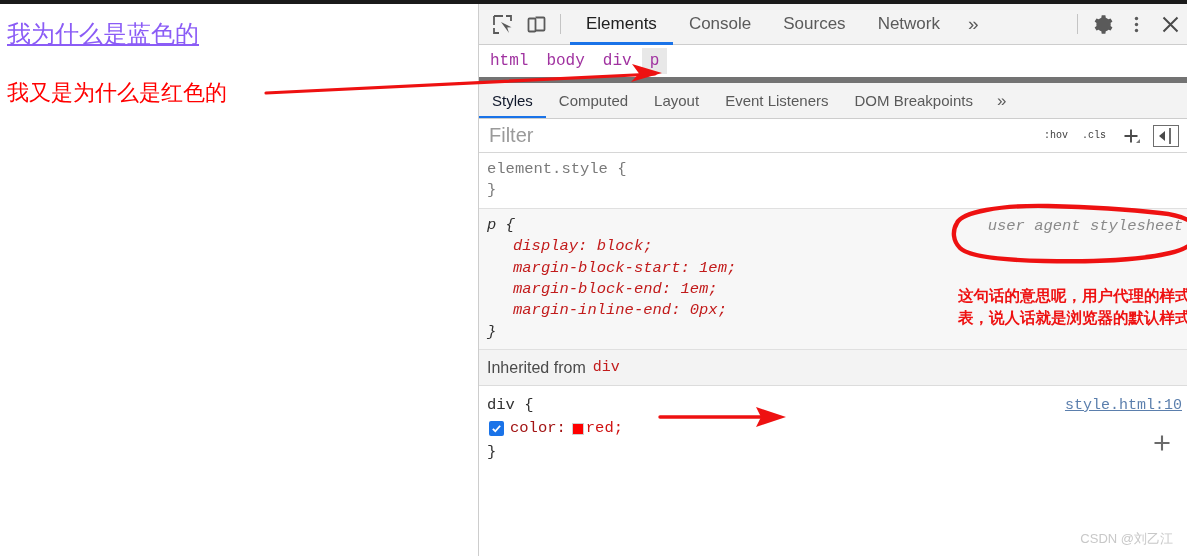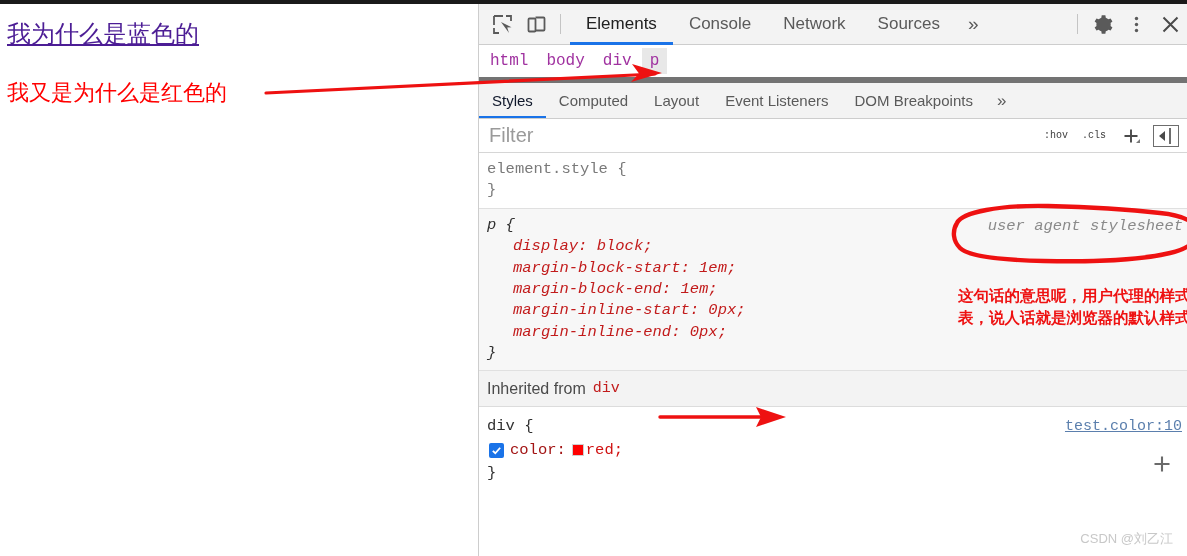--- a/index.html
+++ b/index.html
@@ -26,21 +26,21 @@
     position: absolute;
     left: 0; top: 4px;
     width: 478px; height: 552px;
     background: #ffffff;
     overflow: hidden;
   }
   .page-link {
     position: absolute;
     left: 7px; top: 14px;
     font-size: 24px;
-    color: #4c1d95;
+    color: #8b5cf6;
     text-decoration: underline;
     text-underline-offset: 2px;
     white-space: nowrap;
     letter-spacing: 0px;
   }
   .page-paragraph {
     position: absolute;
     left: 7px; top: 74px;
     font-size: 22px;
     color: #ff0000;
@@ -372,22 +372,22 @@
     <div class="tb-icon">
       <svg width="21" height="21" viewBox="0 0 21 21">
         <rect x="2.5" y="4.5" width="7" height="13" rx="1" fill="none" stroke="#5a5a5a" stroke-width="1.8"></rect>
         <path d="M9.5 3.5 H17.5 a1 1 0 0 1 1 1 V15.5 a1 1 0 0 1 -1 1 H9.5" fill="none" stroke="#5a5a5a" stroke-width="1.8"></path>
       </svg>
     </div>
     <div class="tb-sep"></div>
     <div class="dt-tabs">
       <div class="dt-tab active">Elements</div>
       <div class="dt-tab">Console</div>
+      <div class="dt-tab">Sources</div>
       <div class="dt-tab">Network</div>
-      <div class="dt-tab">Sources</div>
       <div class="dt-more">»</div>
     </div>
     <div class="tb-right">
       <div class="tb-sep"></div>
       <div class="tb-icon">
         <svg width="21" height="21" viewBox="0 0 24 24">
           <path fill="#5a5a5a" d="M12 8a4 4 0 1 0 0 8 4 4 0 0 0 0-8zm9.4 4c0-.6-.05-1.2-.15-1.75l2.1-1.6-2.1-3.6-2.5 1a8.9 8.9 0 0 0-3-1.75L15.3 1.4h-4.2l-.45 2.9a8.9 8.9 0 0 0-3 1.75l-2.5-1-2.1 3.6 2.1 1.6c-.1.55-.15 1.15-.15 1.75s.05 1.2.15 1.75l-2.1 1.6 2.1 3.6 2.5-1a8.9 8.9 0 0 0 3 1.75l.45 2.9h4.2l.45-2.9a8.9 8.9 0 0 0 3-1.75l2.5 1 2.1-3.6-2.1-1.6c.1-.55.15-1.15.15-1.75z"></path>
         </svg>
       </div>
       <div class="tb-icon">
@@ -445,33 +445,32 @@
       <span class="sel-gray">element.style {</span>
       <div class="sel-gray">}</div>
     </div>
 
     <div class="rule-block rule-ua">
       <span class="sel-dark">p {</span>
       <span class="ua-origin">user agent stylesheet</span>
       <span class="prop-ua">display: block;</span>
       <span class="prop-ua">margin-block-start: 1em;</span>
       <span class="prop-ua">margin-block-end: 1em;</span>
-      <span class="prop-ua">margin-inline-start: 0px;</span>
       <span class="prop-ua">margin-inline-end: 0px;</span>
       <div class="sel-dark">}</div>
     </div>
 
     <div class="inherited-head">
       <span class="inh-label">Inherited from</span>
       <span class="inh-tag">div</span>
     </div>
 
     <div class="rule-div">
       <span class="sel-dark">div {</span>
-      <span class="src-link">test.color:10</span>
+      <span class="src-link">style.html:10</span>
       <div class="decl-row">
         <span class="css-checkbox">
           <svg width="11" height="11" viewBox="0 0 12 12">
             <path d="M2 6.3 L4.7 9 L10 3" stroke="#ffffff" stroke-width="2" fill="none"></path>
           </svg>
         </span>
         <span class="prop-name">color:</span>
         <span class="swatch"></span>
         <span class="prop-val">red;</span>
       </div>

